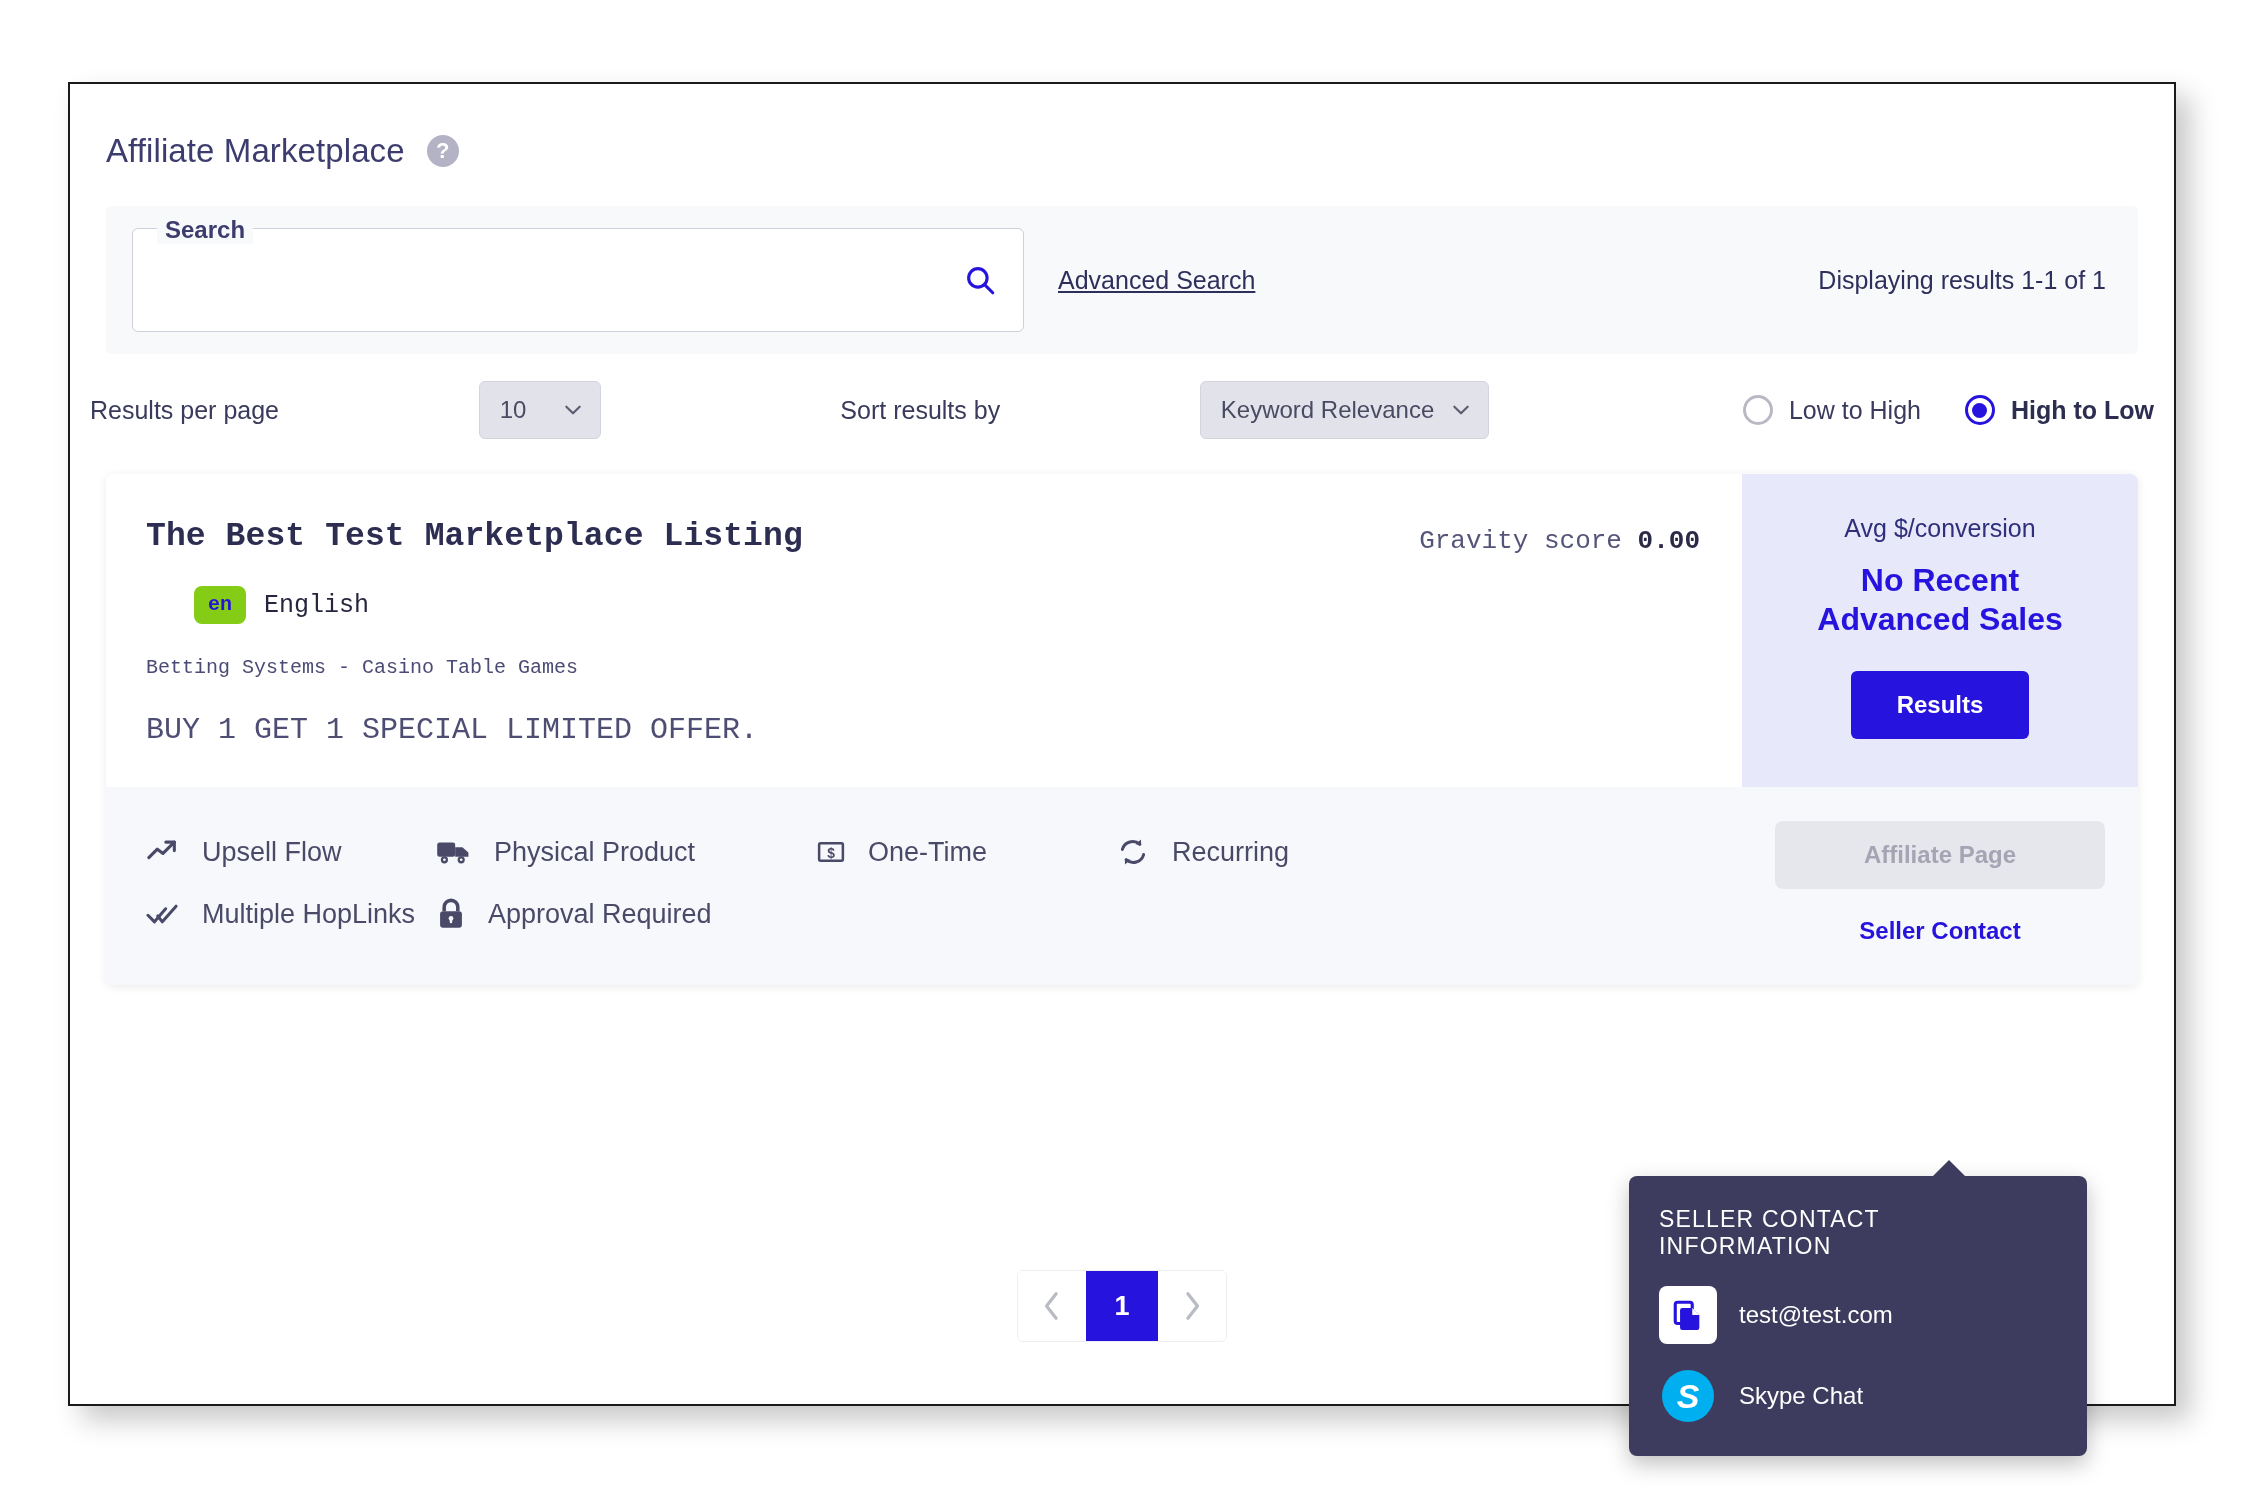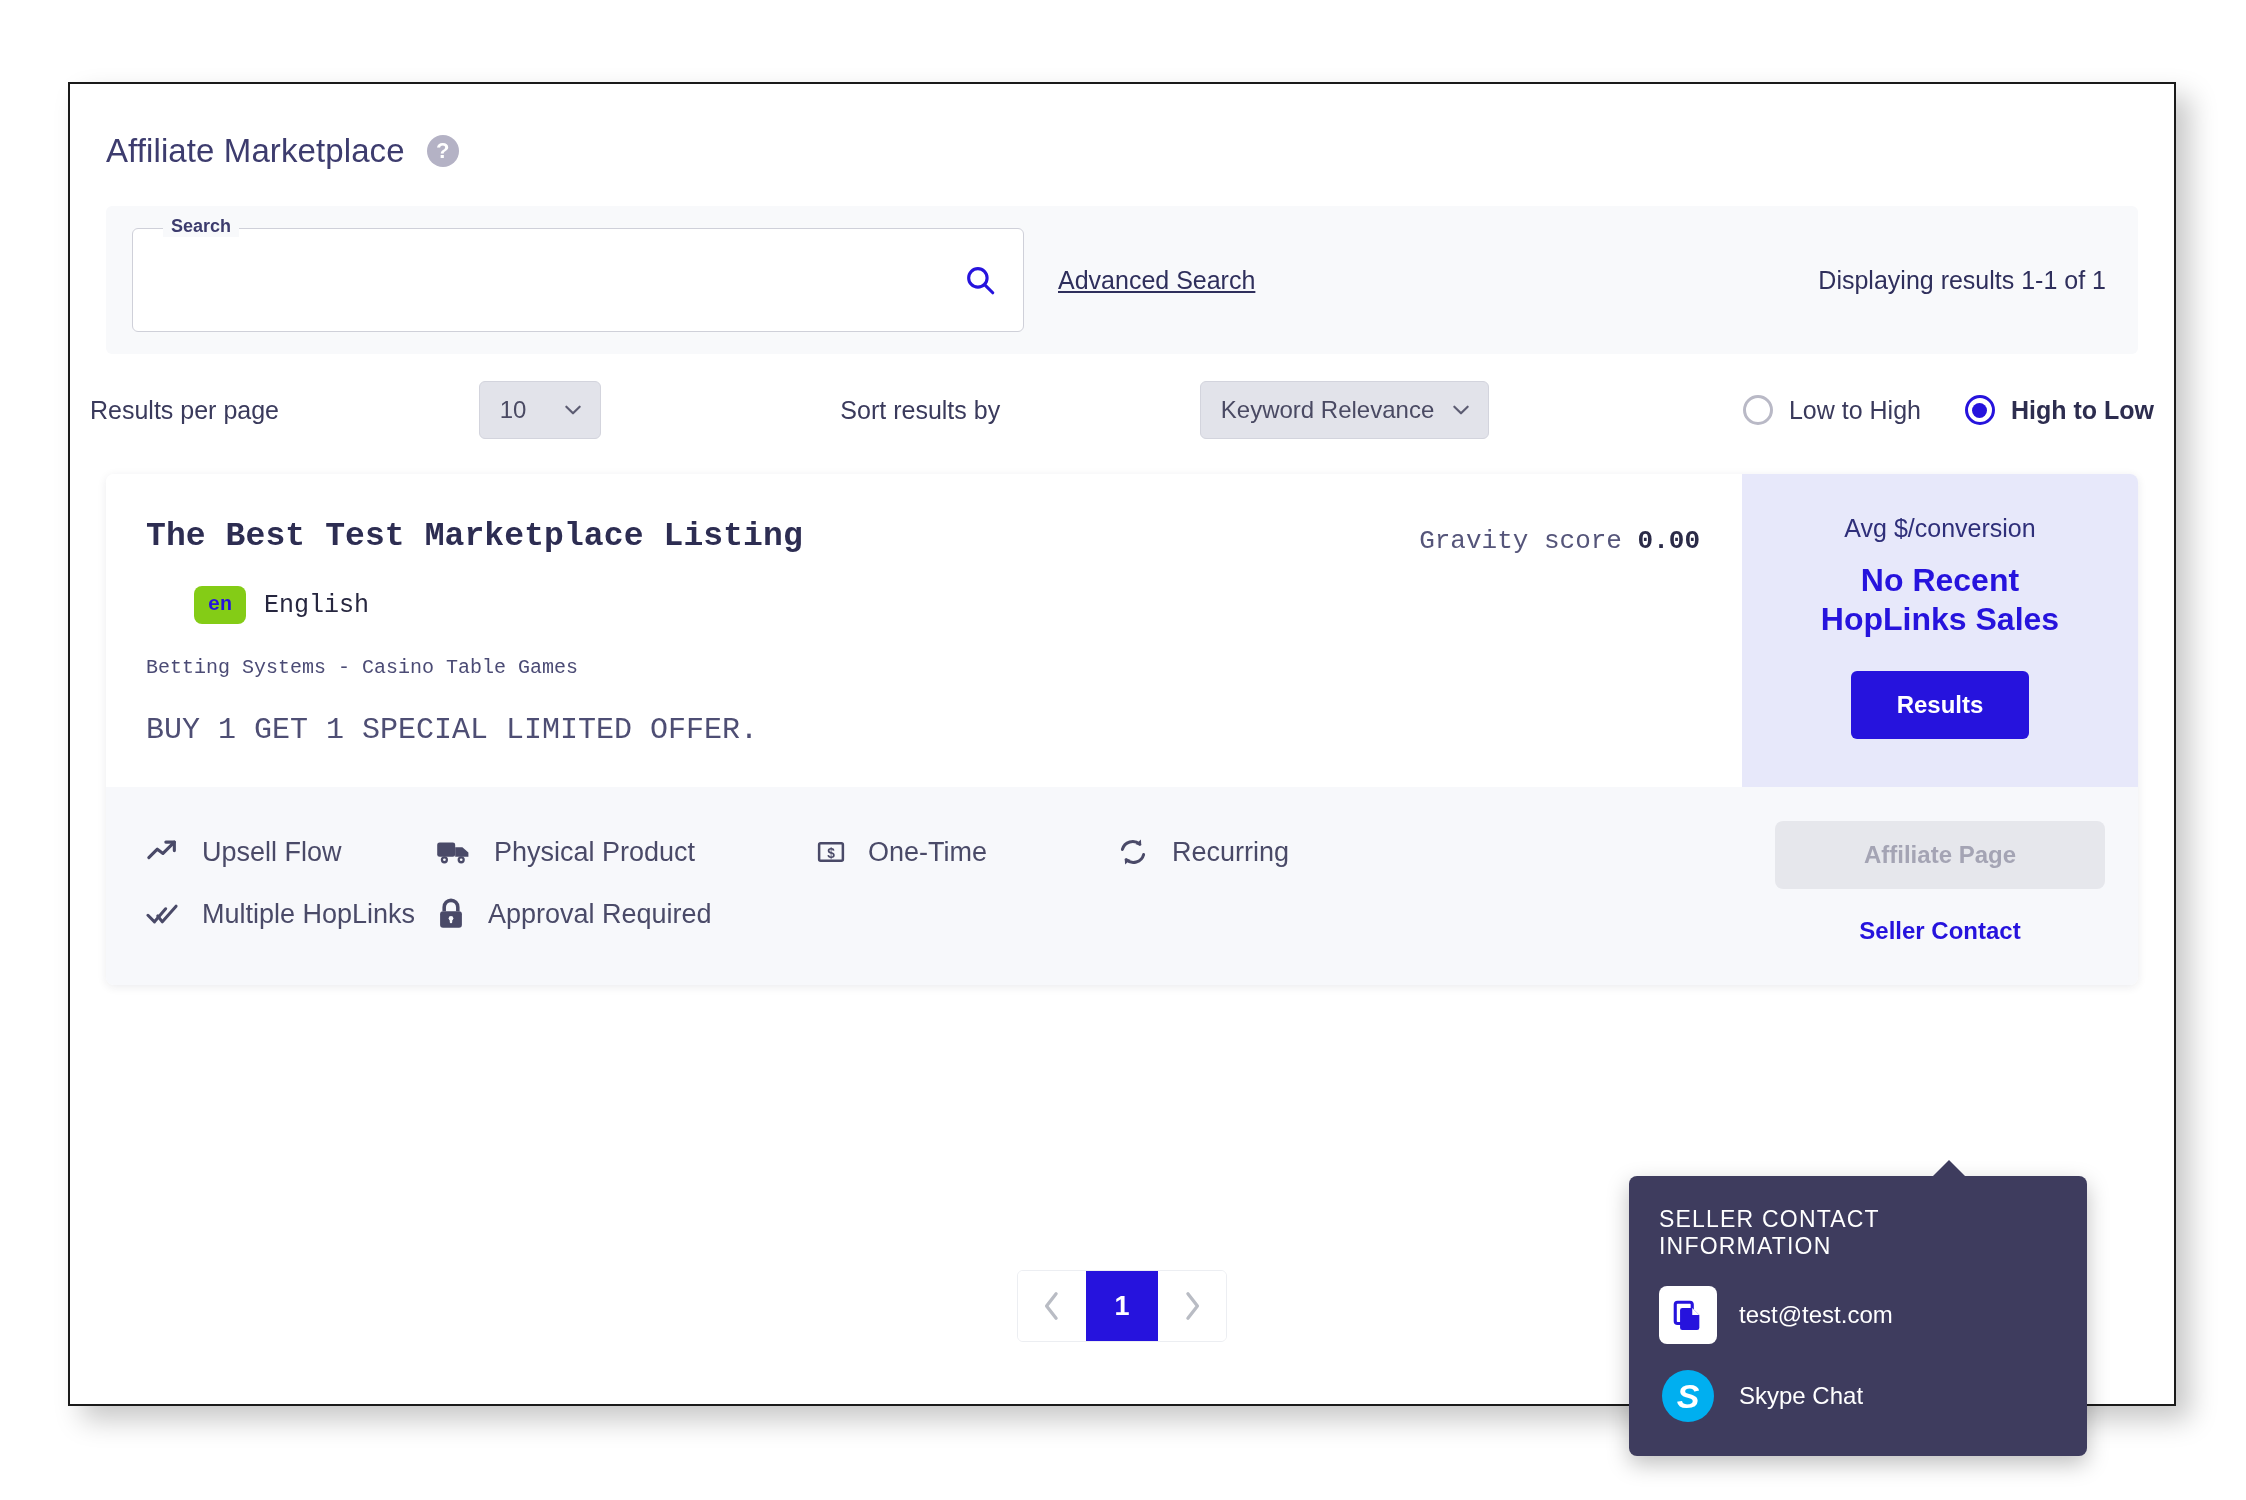--- a/index.html
+++ b/index.html
@@ -46,23 +46,23 @@
   }
   .search-field {
     position: relative;
     width: 892px; height: 104px;
     background: #ffffff;
     border: 1px solid #cfd0d9;
     border-radius: 6px;
     display: flex; align-items: center;
   }
   .search-legend {
-    position: absolute; top: -13px; left: 30px;
+    position: absolute; top: -13px; left: 24px;
     background: #f8f9fb; padding: 0 8px;
-    font-size: 18px; font-weight: 700; color: #3d3c6e;
+    font-size: 24px; font-weight: 700; color: #3d3c6e;
   }
   .search-input {
     flex: 1; height: 100%;
     border: 0; outline: none; background: transparent;
     font-family: "Liberation Sans", sans-serif;
     font-size: 22px; color: #30304d;
     padding: 0 26px;
   }
   .search-icon {
     padding-right: 26px; display: flex; align-items: center;
@@ -342,21 +342,21 @@
           <span class="lang-name">English</span>
         </div>
         <div class="category">Betting Systems - Casino Table Games</div>
         <div class="tagline">BUY 1 GET 1 SPECIAL LIMITED OFFER.</div>
       </div>
 
       <div class="card-side">
         <div class="side-label">Avg $/conversion</div>
         <div class="side-headline">
           <div>No Recent</div>
-          <div>HopLinks Sales</div>
+          <div>Advanced Sales</div>
         </div>
         <button class="promote-btn">Results</button>
       </div>
     </div>
 
     <div class="card-footer">
       <div class="features">
 
         <div class="feature">
           <svg width="34" height="34" viewBox="0 0 24 24">

